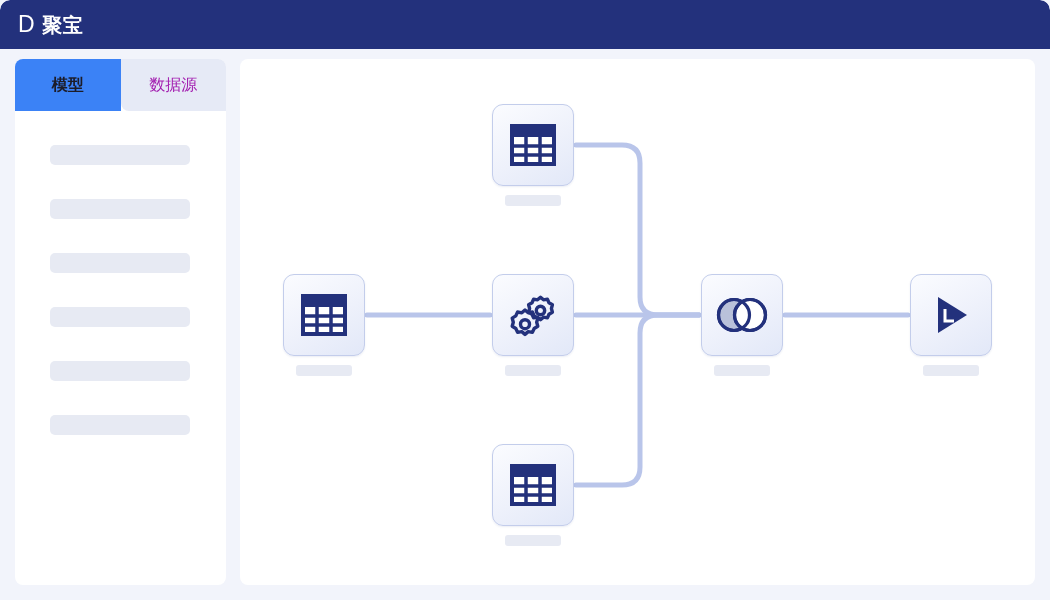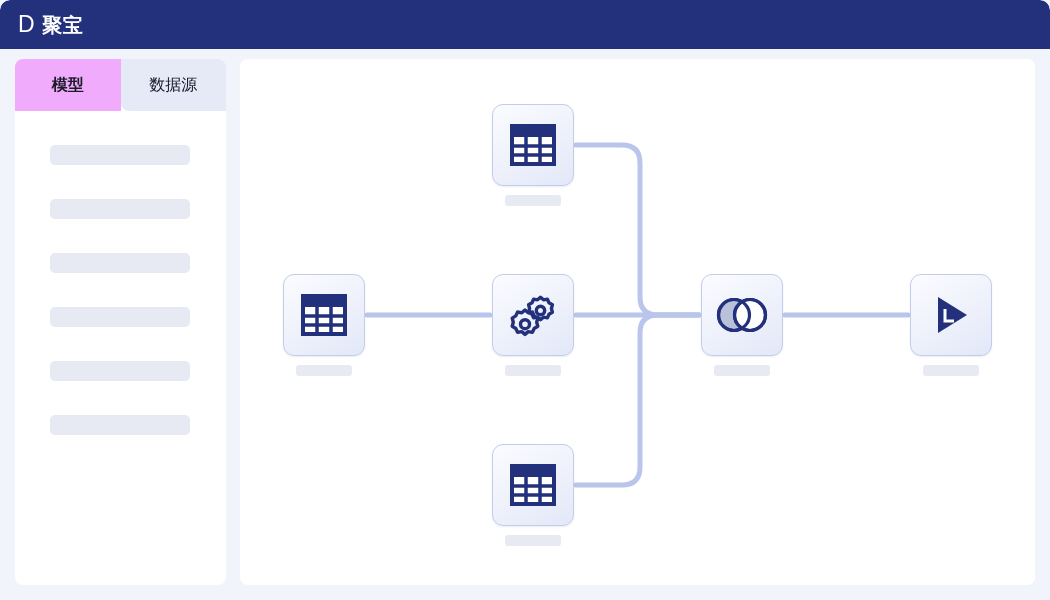--- a/index.html
+++ b/index.html
@@ -85,27 +85,27 @@
     flex: 0 0 50%;
     height: 52px;
     display: flex;
     align-items: center;
     justify-content: center;
     font-size: 16px;
     font-family: "DejaVu Sans", "Liberation Sans", sans-serif;
     cursor: pointer;
   }
   .tab.active {
-    background: #f0abfc;
+    background: #3b82f6;
     color: #1c1c28;
     font-weight: 700;
   }
   .tab.inactive {
     background: #e6eaf6;
-    color: #0f172a;
+    color: #a21caf;
     font-weight: 400;
     border-radius: 0 0 0 8px;
   }
 
   .skeleton-list {
     position: absolute;
     top: 86px;
     left: 35px;
     width: 140px;
   }

